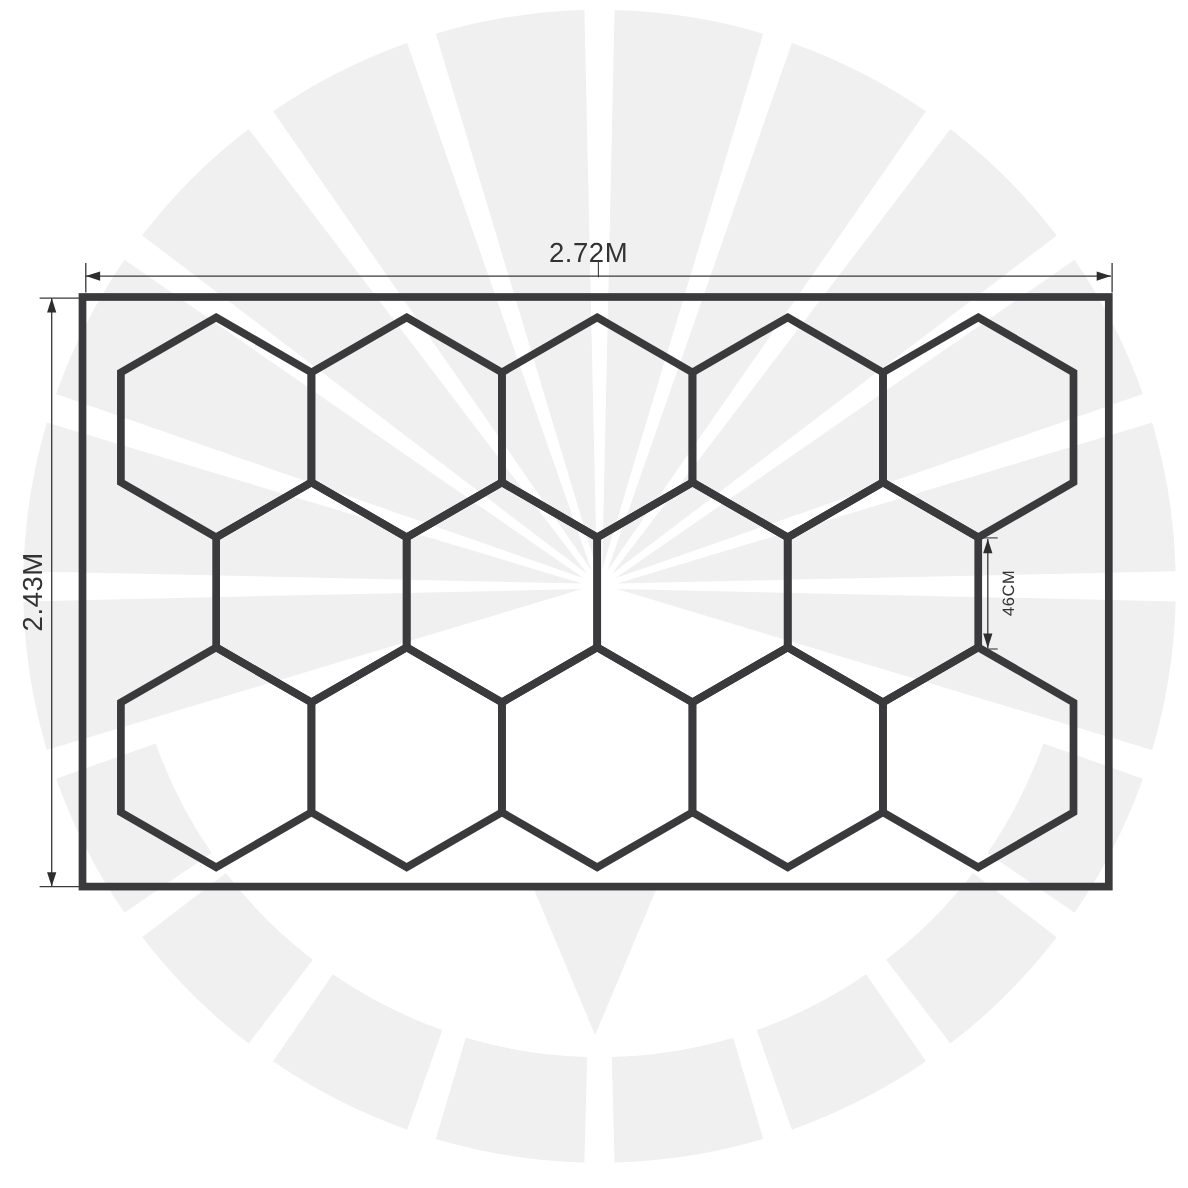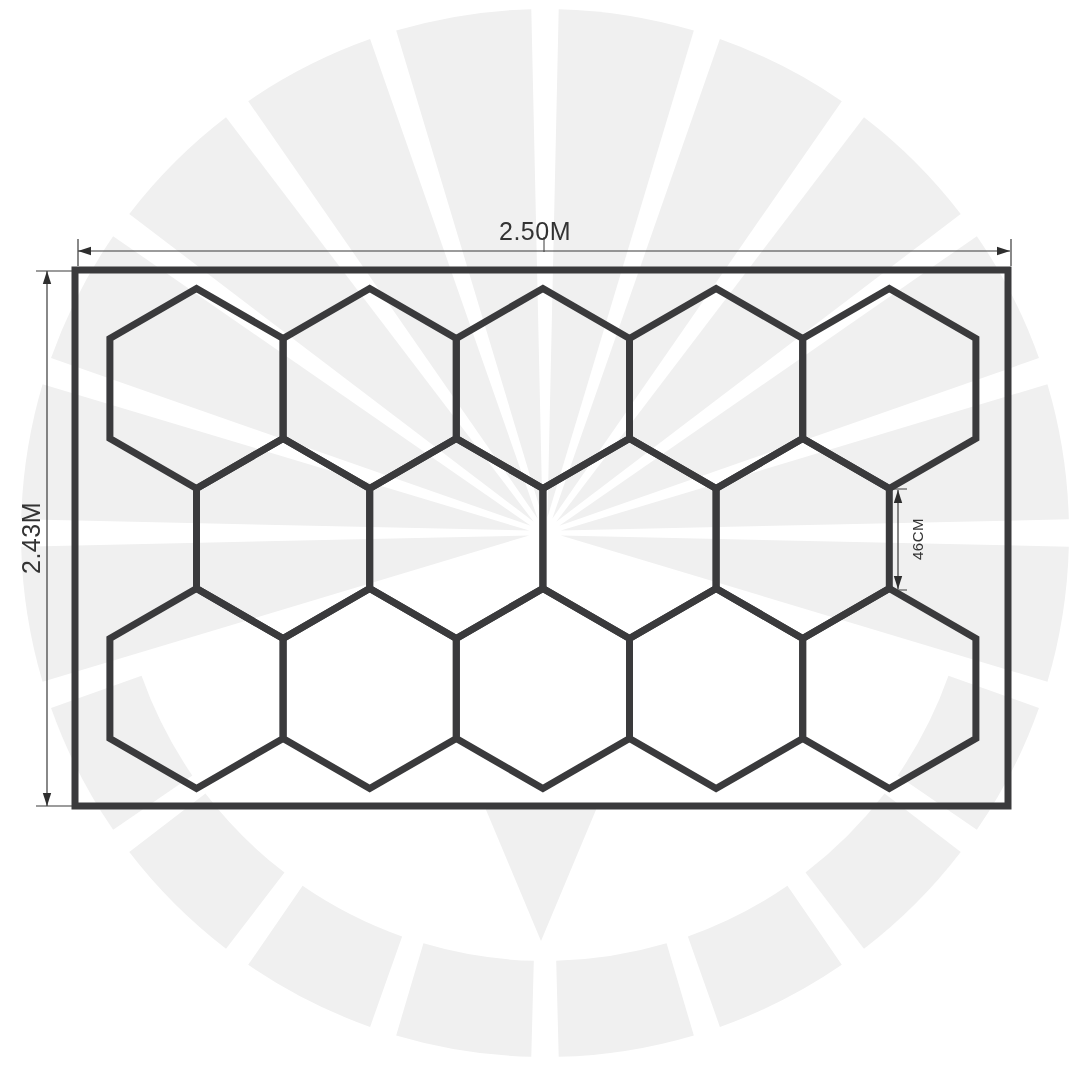--- a/index.html
+++ b/index.html
@@ -94,16 +94,16 @@
         <polygon points="47,806 42.8,793 51.2,793" fill="#2e2e2e" stroke="none"></polygon>
         <line x1="36" y1="271" x2="72" y2="271"></line>
         <line x1="36" y1="806" x2="72" y2="806"></line>
         <line x1="898" y1="490" x2="898" y2="589"></line>
         <polygon points="898,490 902.2,503 893.8,503" fill="#2e2e2e" stroke="none"></polygon>
         <polygon points="898,589 893.8,576 902.2,576" fill="#2e2e2e" stroke="none"></polygon>
         <line x1="890" y1="489" x2="907" y2="489" stroke-width="1"></line>
         <line x1="890" y1="590" x2="907" y2="590" stroke-width="1"></line>
       </g>
     </svg>
-  <div class="dim-label" id="width-label">2.50M</div>
+  <div class="dim-label" id="width-label">2.72M</div>
   <div class="dim-label" id="height-label">2.43M</div>
   <div class="dim-label" id="hexside-label">46CM</div>
 </div>
 
 </body></html>

